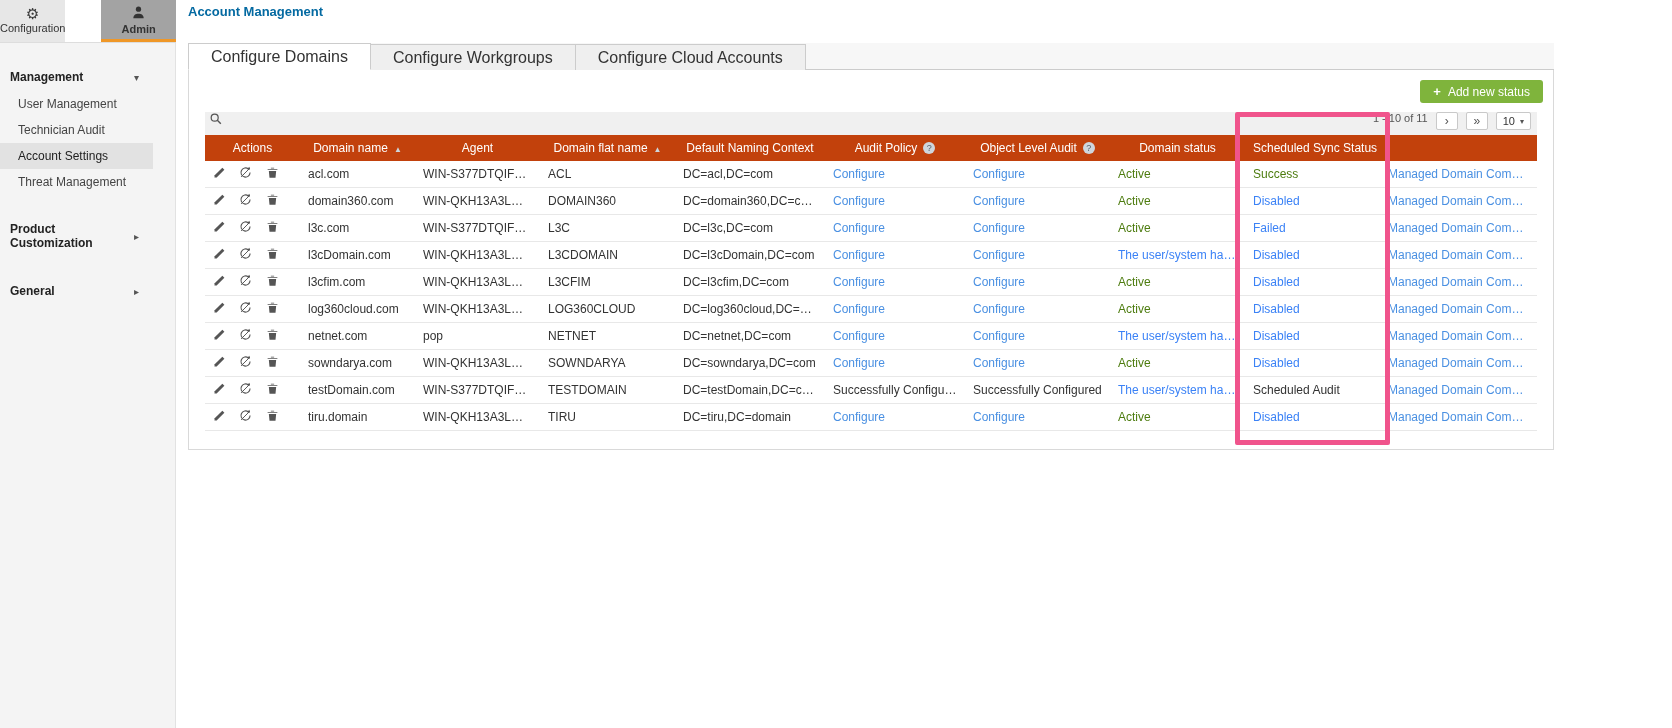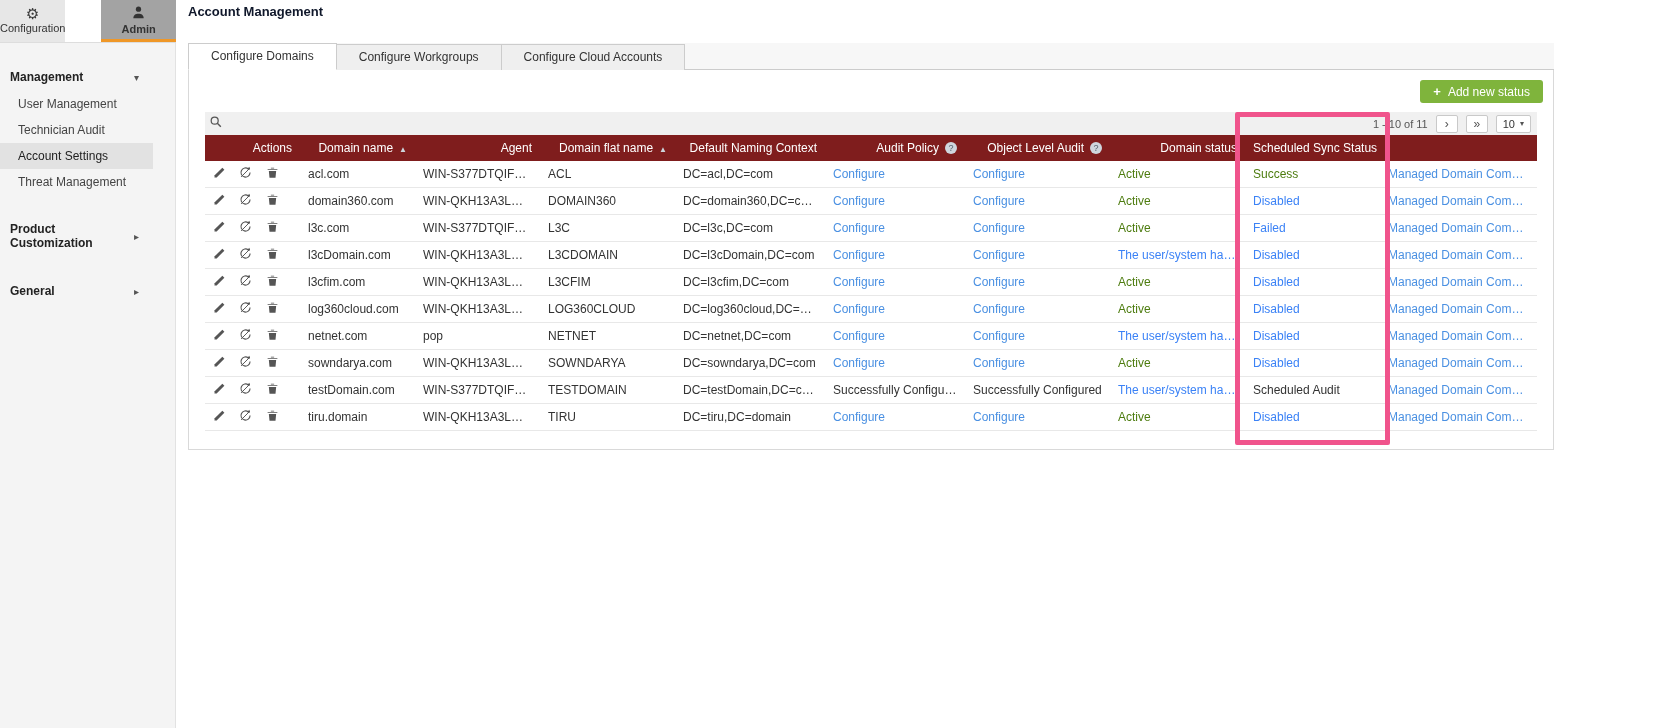--- a/index.html
+++ b/index.html
@@ -16,38 +16,38 @@
   .top-tab.config { width:82px; background:#e7e7e7; }
   .top-tab.admin { width:94px; background:#a3a3a3; border-bottom-color:#ef9727; font-weight:bold;margin-left:36px; }
   .top-tab .glyph { font-size:15px; line-height:15px; color:#3a3a3a; }
   .side-nav { position:absolute; top:43px; left:0; width:153px; }
   .side-section { margin-top:20px; }
   .side-section-header { display:flex; align-items:center; justify-content:space-between; padding:7px 14px 7px 10px; font-weight:bold; font-size:12px; color:#222; cursor:pointer; }
   .side-chevron { font-size:10px; color:#555; }
   .side-item { padding:6px 10px 6px 18px; font-size:12px; color:#444; cursor:pointer; }
   .side-item.selected { background:#e2e2e2; color:#222; }
   
-  .page-title { position:absolute; left:188px; top:4px; font-size:13px; font-weight:bold; color:#0f172a; }
+  .page-title { position:absolute; left:188px; top:4px; font-size:13px; font-weight:bold; color:#0369a1; }
   .tabstrip { position:absolute; left:188px; top:43px; width:1366px; height:27px; display:flex; align-items:flex-end; background:#f7f7f7; border-bottom:1px solid #ccc; }
-  .tab { height:26px; line-height:25px; padding:0 22px; font-size:12px; color:#333; background:#efefef; border:1px solid #ccc; border-bottom:none; cursor:pointer; margin-bottom:-1px; }
+  .tab { height:26px; line-height:25px; padding:0 22px; font-size:16px; color:#333; background:#efefef; border:1px solid #ccc; border-bottom:none; cursor:pointer; margin-bottom:-1px; }
   .tab + .tab { border-left:none; }
   .tab.active { background:#fff; border-bottom:1px solid #fff; height:27px; }
   .panel { position:absolute; left:188px; top:70px; width:1366px; height:380px; background:#fff; border:1px solid #d9d9d9; border-top:none; }
   .btn-row { display:flex; justify-content:flex-end; padding:10px 10px 0 0; }
   .add-btn { display:inline-flex; align-items:center; gap:7px; background:#7fb43c; color:#fff; font-size:12px; padding:4px 13px; border-radius:3px; cursor:pointer; border:none; }
   .add-btn .plus { font-weight:bold; font-size:13px; }
-  .search-bar { margin:9px 16px 0 16px; height:23px; background:#f0f0f0; display:flex; align-items:center; padding:0 6px 0 4px; gap:8px; }
+  .search-bar { margin:9px 16px 0 16px; height:23px; background:#f0f0f0; display:flex; align-items:flex-start; padding:0 6px 0 4px; gap:8px; }
   .search-bar .spacer { flex:1; }
   .range-text { font-size:11px; color:#555; }
   .pg-btn { display:inline-flex; align-items:center; justify-content:center; width:22px; height:18px; background:#fff; border:1px solid #c9c9c9; border-radius:2px; font-size:12px; color:#555; cursor:pointer; line-height:1; }
   .page-size { display:inline-flex; align-items:center; gap:5px; background:#fff; border:1px solid #c9c9c9; border-radius:2px; height:18px; padding:0 6px; font-size:11px; color:#333; cursor:pointer; }
   .page-size .caret { font-size:8px; color:#555; }
   
   table { width:1332px; margin:0 16px; border-collapse:collapse; table-layout:fixed; }
-  thead th { background:#7f1d1d; color:#fff; font-weight:normal; font-size:12px; text-align:right; padding:6px 8px; white-space:nowrap; overflow:hidden; }
+  thead th { background:#c2410c; color:#fff; font-weight:normal; font-size:12px; text-align:center; padding:6px 8px; white-space:nowrap; overflow:hidden; }
   tbody td { padding:5px 8px; border-bottom:1px solid #e8e8e8; font-size:12px; color:#333; white-space:nowrap; overflow:hidden; text-overflow:ellipsis; background:#fff; }
   .sort { font-size:8px; color:#cdd5dc; margin-left:6px; }
   .q-icon { display:inline-flex; width:12px; height:12px; border-radius:50%; background:#cfd6dd; color:#56626e; font-size:9px; align-items:center; justify-content:center; margin-left:6px; vertical-align:1px; }
   .act-icon { display:inline-block; width:14px; margin-right:9px; cursor:pointer; vertical-align:middle; }
   .cfg-link { color:#4a90e2; cursor:pointer;margin-left:28px; }
   .computers { color:#4a90e2; cursor:pointer; }
   .st-active, .st-success { color:#4d7c0f; }
   .st-error, .st-failed, .st-disabled { color:#3b82f6; }
   .st-scheduled { color:#333; }
   

